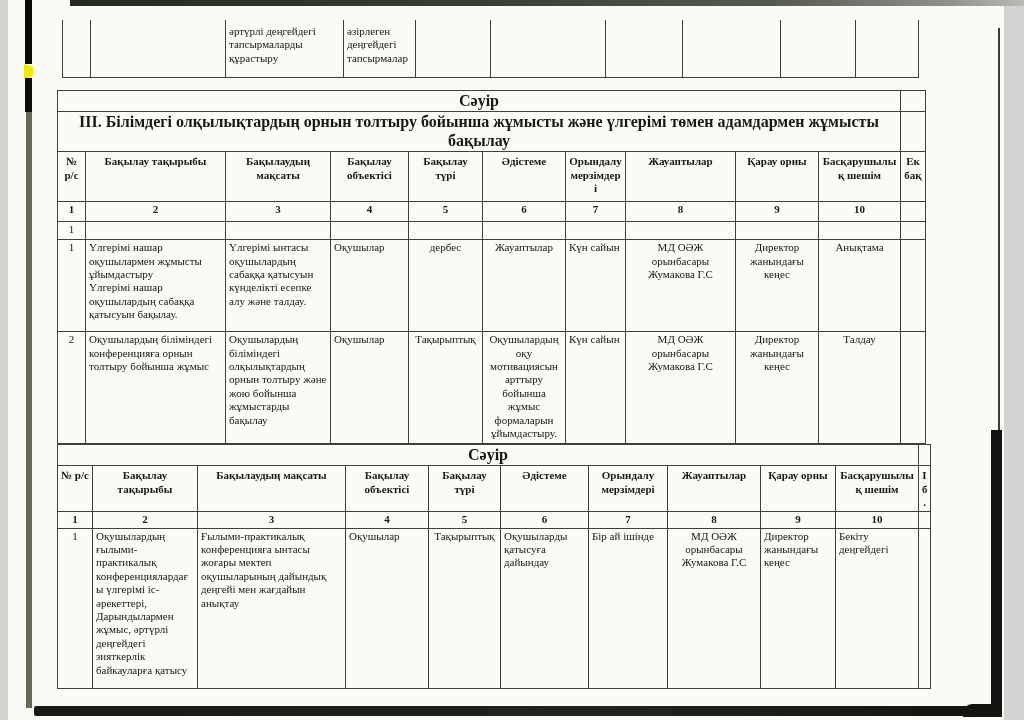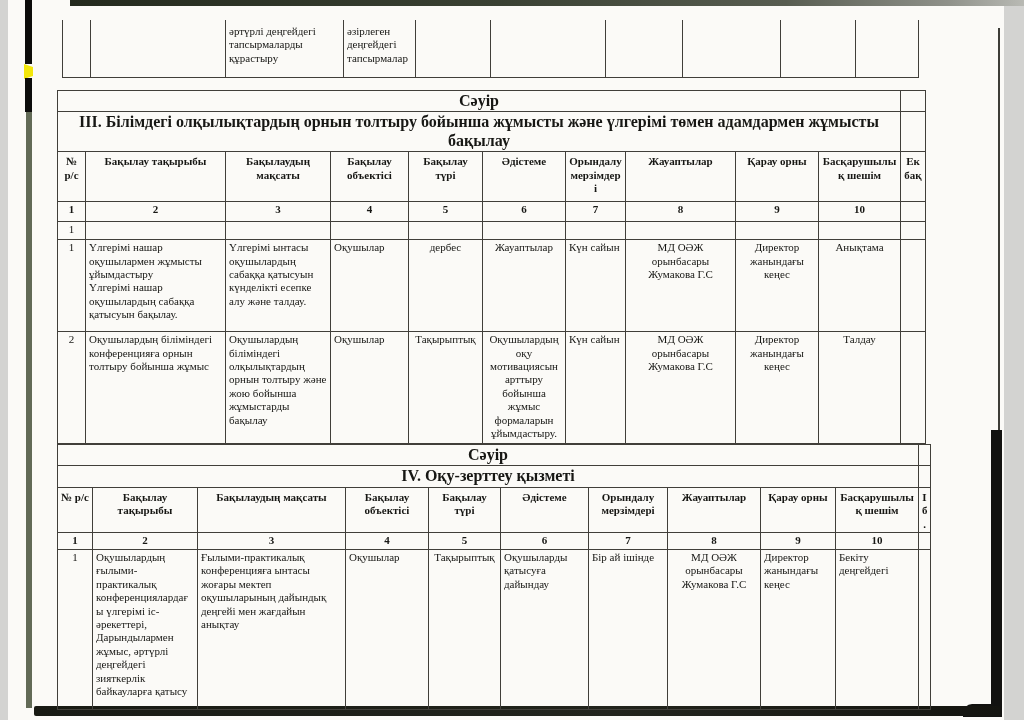--- a/index.html
+++ b/index.html
@@ -200,24 +200,20 @@
         <col style="width:93px">
       <col style="width:75px">
         <col style="width:83px">
         <col style="width:12px">
     </colgroup>
     <tbody>
         <tr class="mrow" style="height:17px">
       <td colspan="10">Сәуір</td>
       <td></td>
     </tr>
-    <tr class="trow" style="height:14px">
-      <td colspan="10">IV. Оқу-зерттеу қызметі</td>
-      <td></td>
-    </tr>
     <tr class="hrow" style="height:33px">
       <td>№ р/с</td>
       <td>Бақылау тақырыбы</td>
       <td>Бақылаудың мақсаты</td>
       <td>Бақылау объектісі</td>
       <td>Бақылау түрі</td>
       <td>Әдістеме</td>
       <td>Орындалу мерзімдері</td>
       <td>Жауаптылар</td>
       <td>Қарау орны</td>

